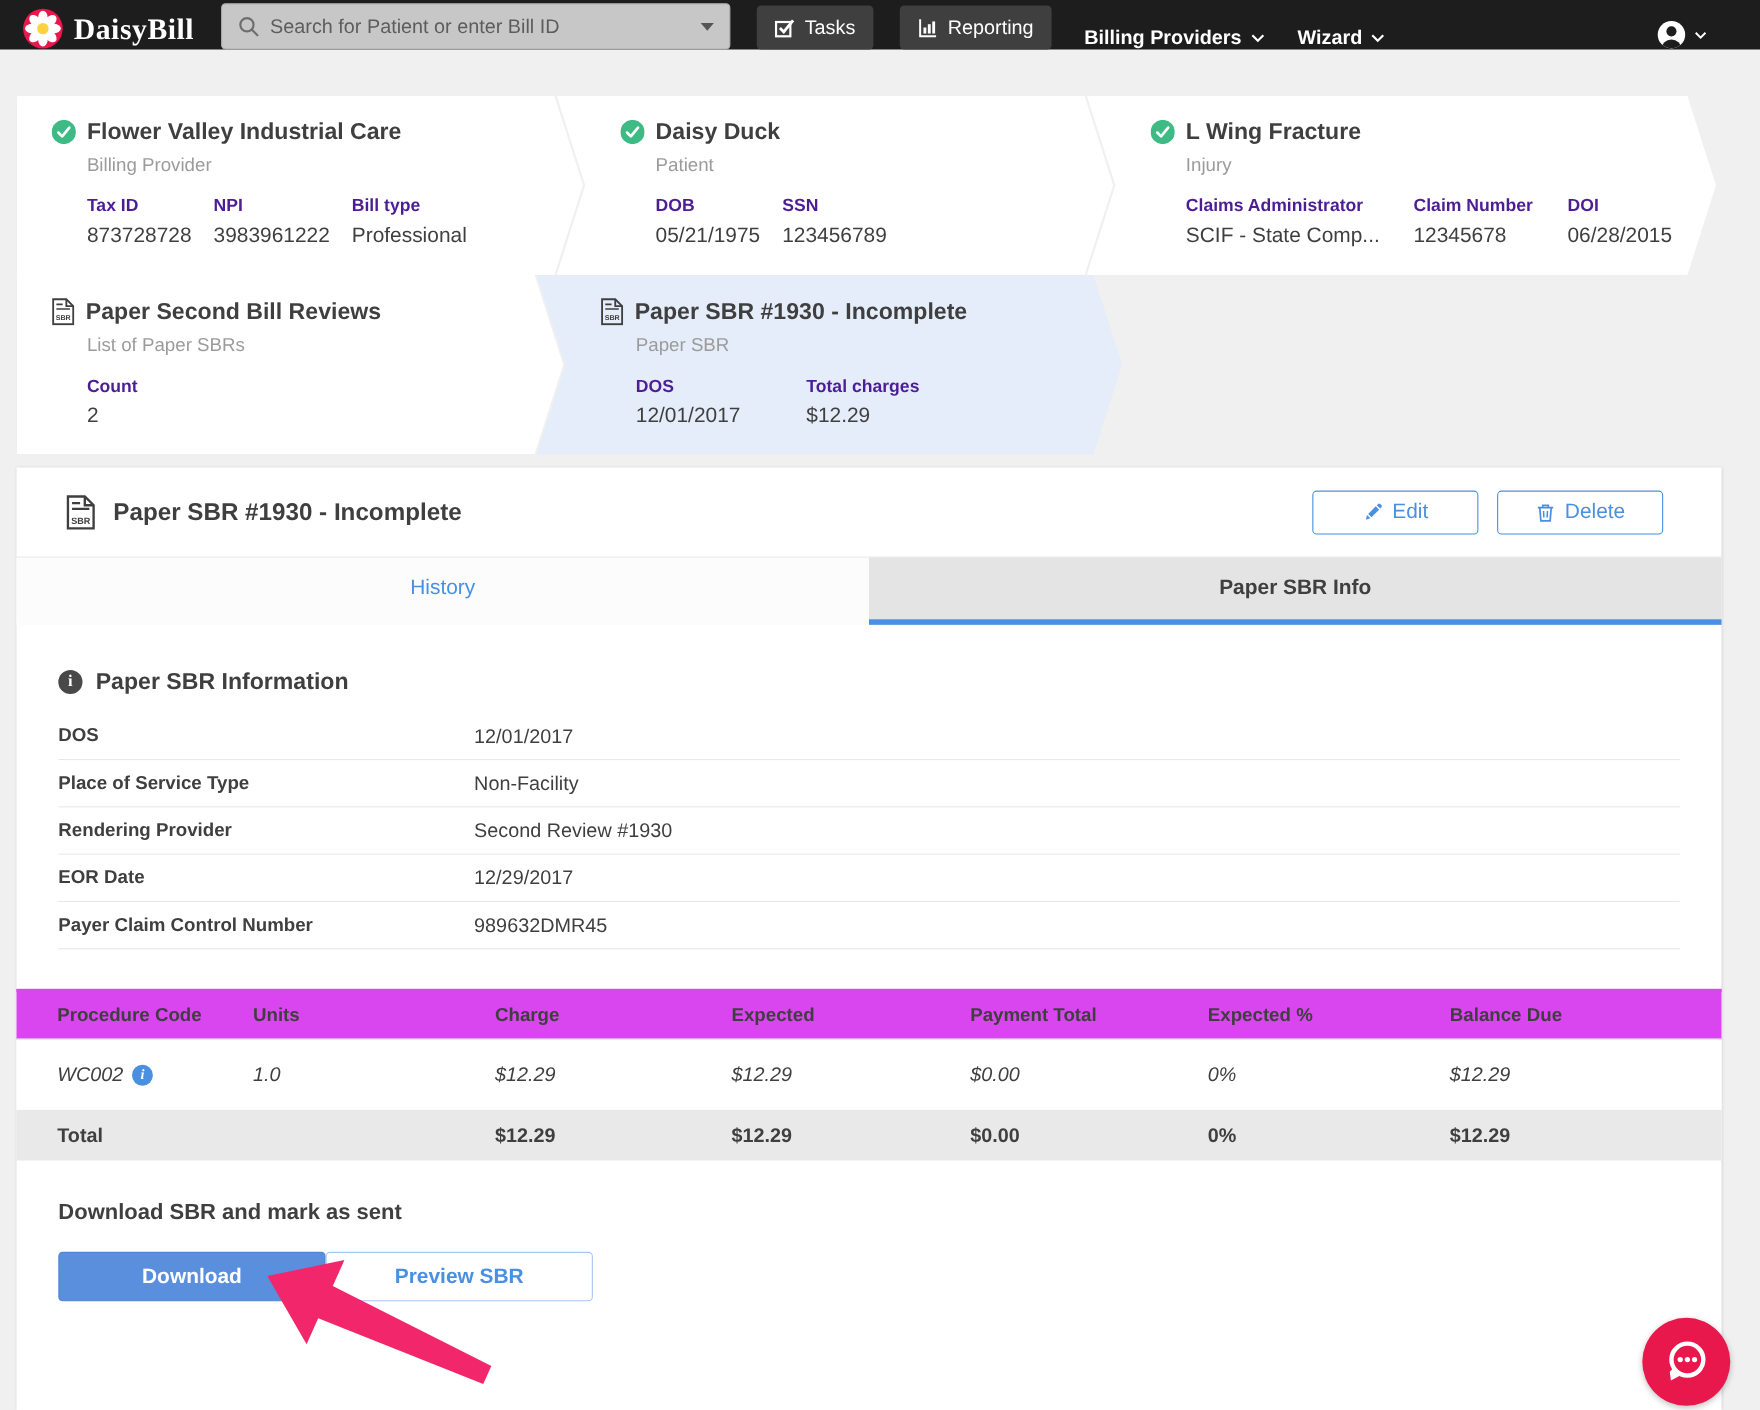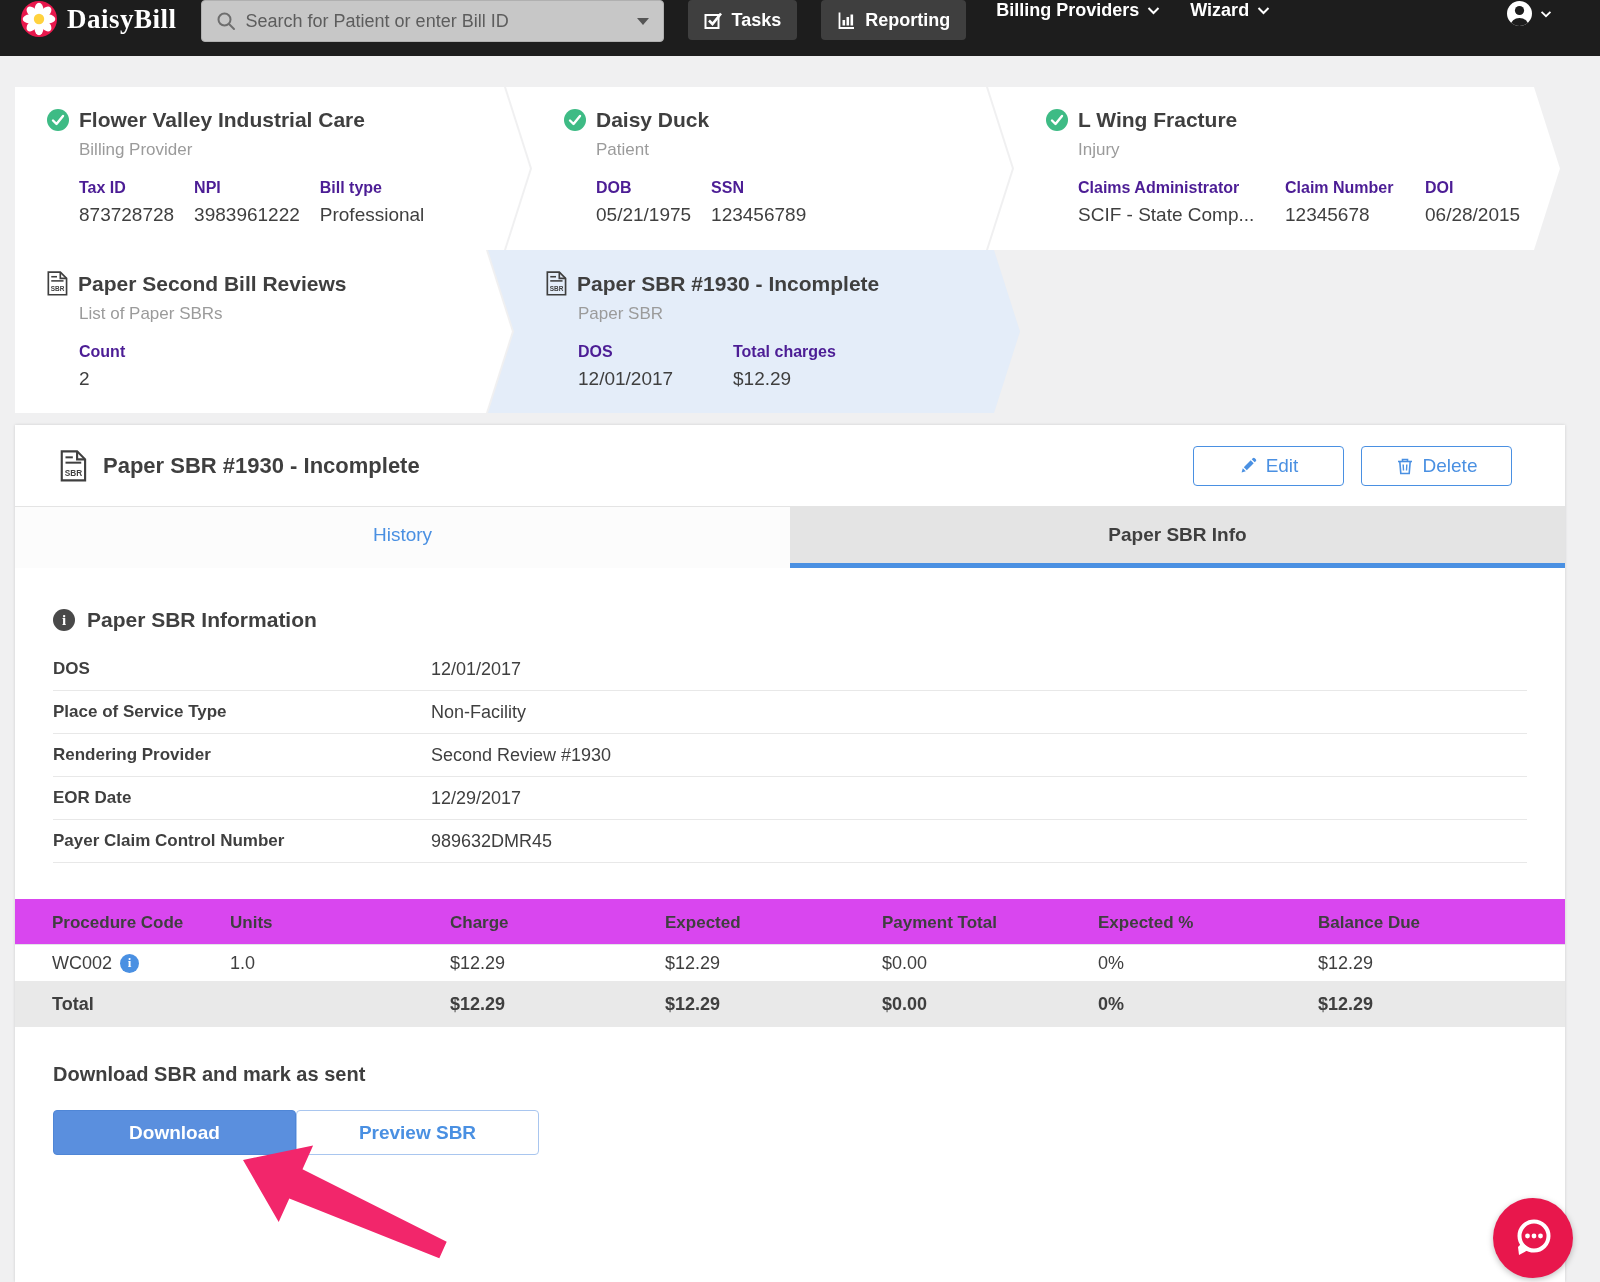--- a/index.html
+++ b/index.html
@@ -4,22 +4,22 @@
 <style>
   * { margin:0; padding:0; box-sizing:border-box; }
   html,body { width:1600px; height:1282px; overflow:hidden; }
   body {
     font-family:"Liberation Sans","DejaVu Sans",sans-serif;
     background:#f0f0f1; color:#3f3f3f; position:relative;
   }
 
   
   .navbar {
-    position:absolute; top:0; left:0; width:1600px; height:56px;
-    background:#1d1d1d; display:flex; align-items:flex-start; padding:0 20px;
+    position:absolute; top:0; left:0; width:1600px; height:45px;
+    background:#1d1d1d; display:flex; align-items:flex-end; padding:0 20px;
   }
   .brand { display:flex; align-items:center; gap:9px; }
   .brand-text {
     font-family:"Liberation Serif","DejaVu Serif",serif;
     font-weight:bold; font-size:27px; color:#fff; letter-spacing:.5px;
   }
   .searchbox {
     position:relative; margin-left:24px; width:463px; height:42px;
     background:#c7c7c7; border:1px solid #b0b0b0; border-radius:4px;
     display:flex; align-items:center; padding:0 14px;
@@ -30,21 +30,21 @@
     font-family:"Liberation Sans",sans-serif;
   }
   .searchbox input::placeholder { color:#5d5d5d; opacity:1; }
   .search-caret {
     width:0; height:0; border-left:6px solid transparent; border-right:6px solid transparent;
     border-top:7px solid #555; margin-left:8px; cursor:pointer;
   }
   .nav-btn {
     margin-left:24px; height:40px; background:#3f3f3f; border-radius:4px;
     display:flex; align-items:center; gap:9px; padding:0 16px;
-    color:#fff; font-size:18px; font-weight:700; cursor:pointer;
+    color:#fff; font-size:18px; font-weight:400; cursor:pointer;
   }
   .nav-menu {
     margin-left:30px; display:flex; align-items:center; gap:8px;
     color:#fff; font-size:18px; font-weight:600; cursor:pointer;
   }
   .user-menu { margin-left:auto; margin-right:28px; display:flex; align-items:center; gap:7px; cursor:pointer; }
 
   
   .crumbs { position:absolute; top:87px; left:0; width:1600px; height:326px; }
   .card {
@@ -100,21 +100,21 @@
   .info-row .i-label { width:378px; font-size:17px; font-weight:bold; }
   .info-row .i-value { font-size:18px; }
 
   
   .li-table { margin-top:36px; }
   .li-row {
     display:grid; grid-template-columns:178px 220px 215px 217px 216px 220px 1fr;
     align-items:center; padding-left:37px;
   }
   .li-head { height:46px; background:#d946ef; border-top:3px solid #d946ef; border-bottom:1px solid #e3e4e8; font-size:17px; font-weight:bold; }
-  .li-data { height:36px; font-size:18px; background:#fff; }
+  .li-data { height:64px; font-size:18px; background:#fff;font-style:italic; }
   .li-total { height:46px; background:#e9e9e9; font-size:18px; font-weight:bold; }
   .code-cell { display:flex; align-items:center; gap:8px; }
 
   
   .dl-heading { margin:36px 0 0 38px; font-size:20px; font-weight:bold; }
   .dl-buttons { margin:24px 0 0 38px; display:flex; }
   .btn-primary {
     width:243px; height:45px; background:#5a8fde; border:1px solid #4f86d6; border-radius:4px;
     color:#fff; font-size:19px; font-weight:bold; cursor:pointer;
     display:flex; align-items:center; justify-content:center;

